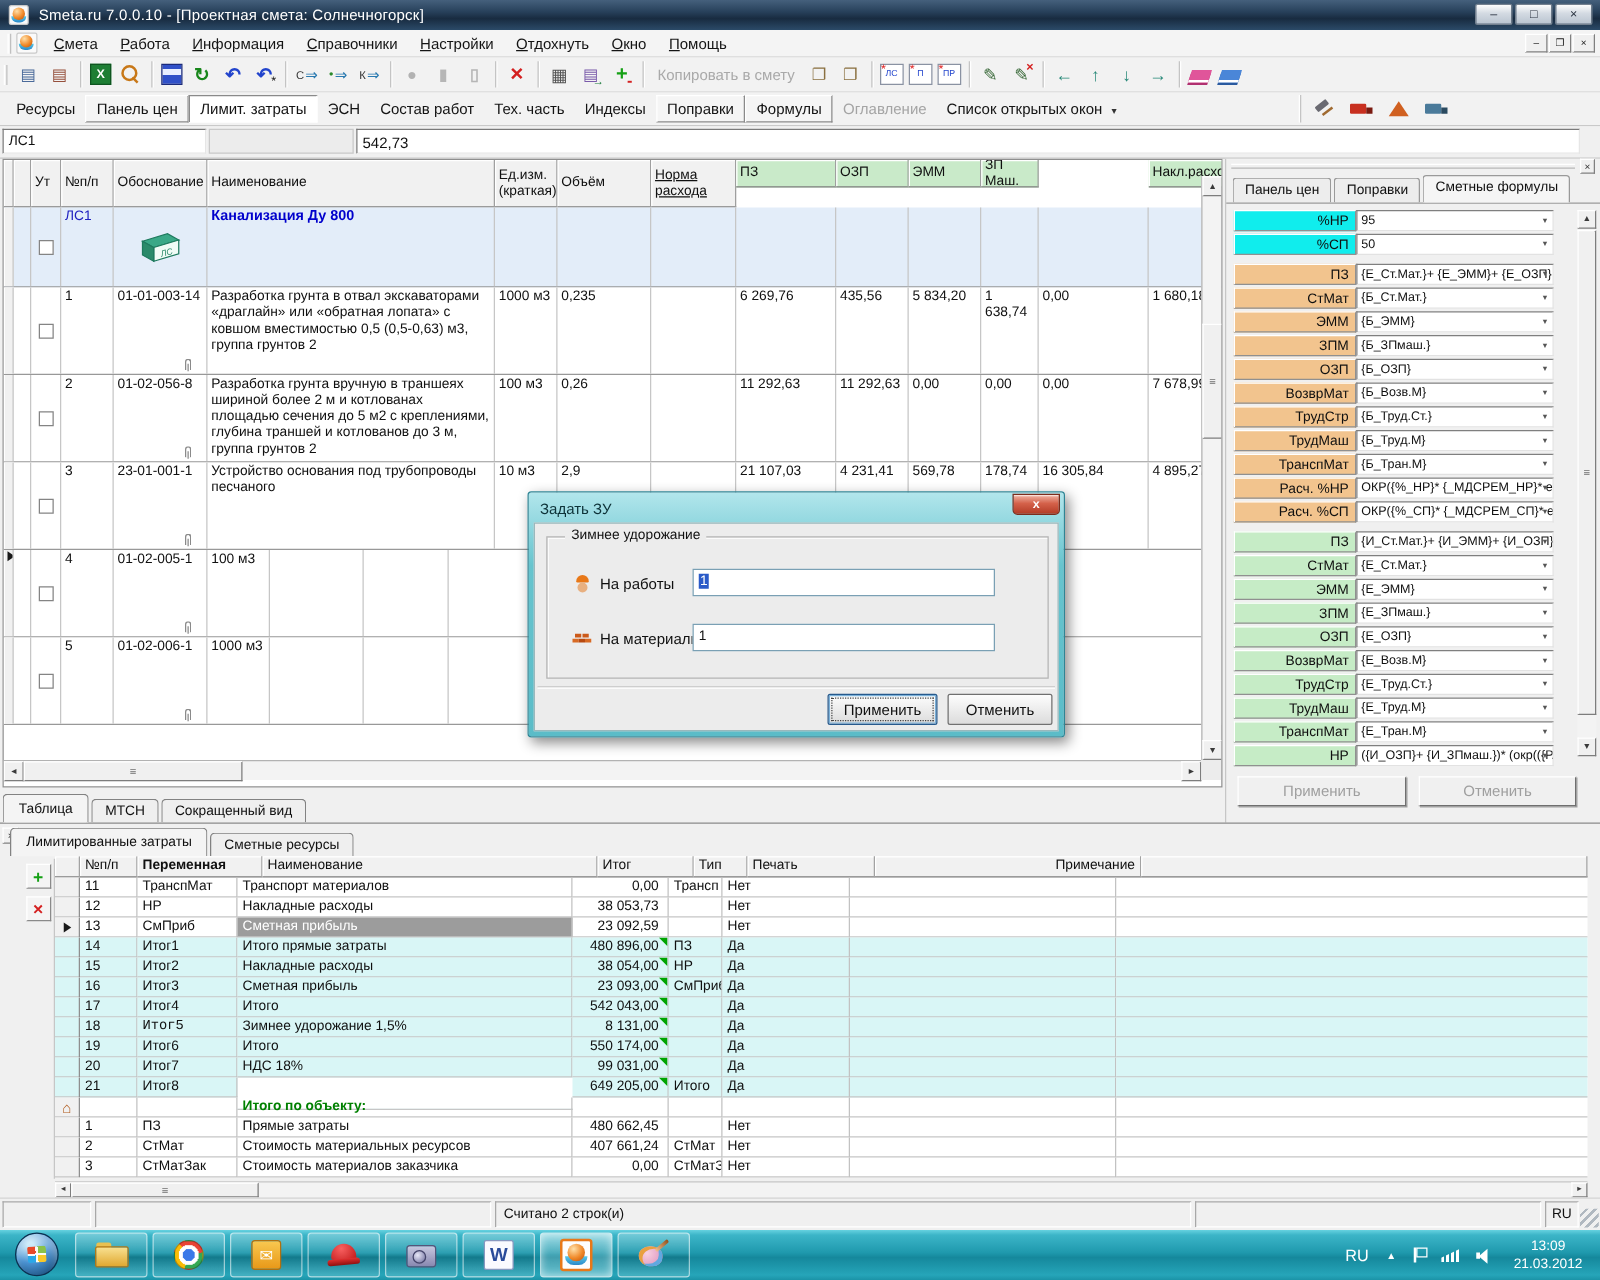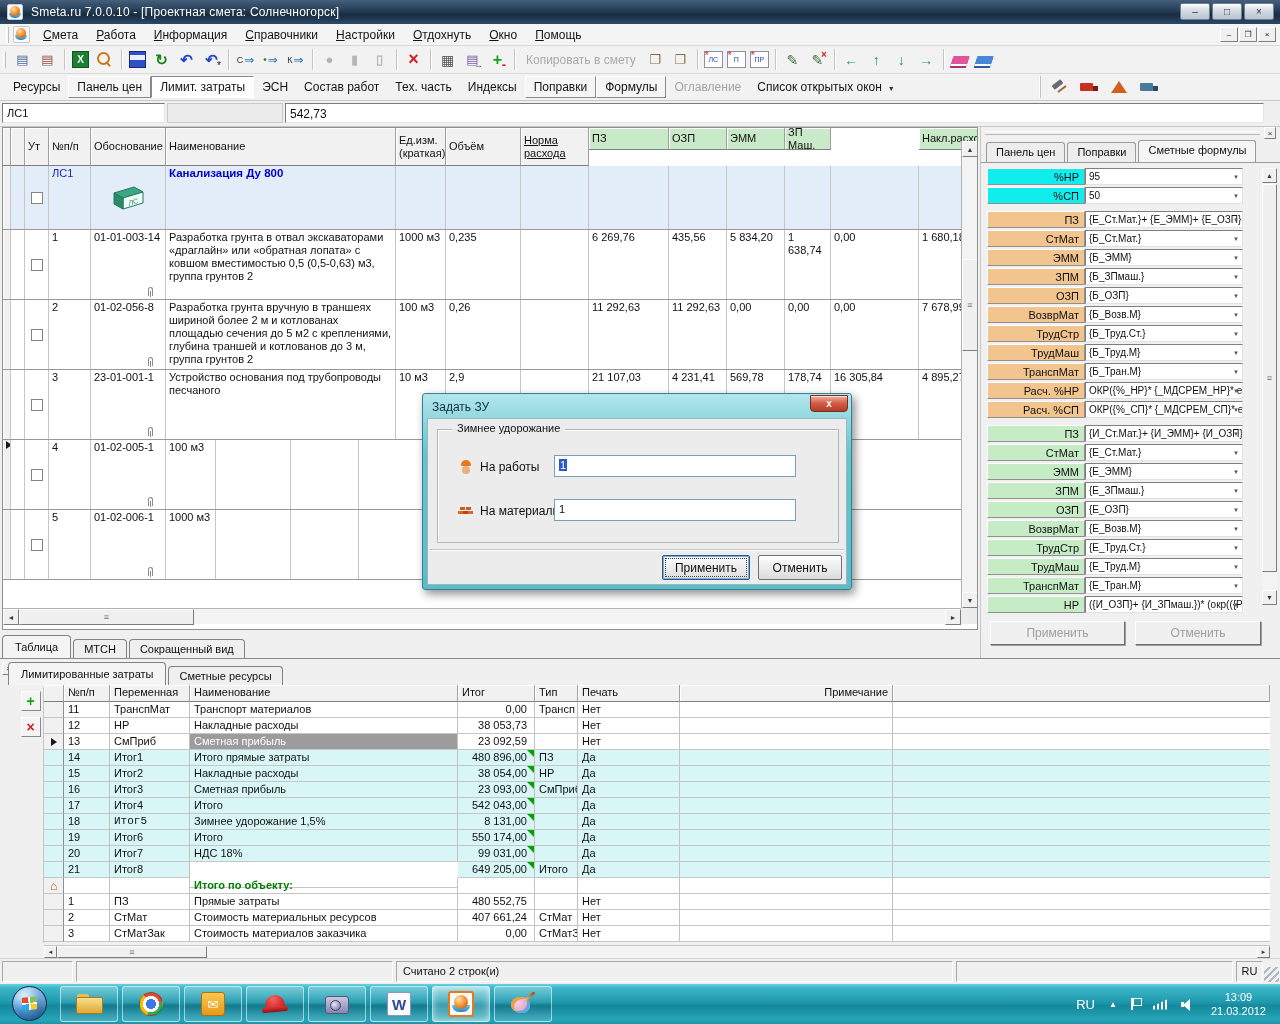--- a/index.html
+++ b/index.html
@@ -619,21 +619,21 @@
       <div class="vt">Сметные ресурсы</div>
     </div>
   <div id="bp-strip">
     <div class="stripbtn" style="color:#15a015">+</div>
     <div class="stripbtn" style="color:#d42020">×</div>
   </div>
   <div id="btable">
       <div class="bhead">
         <div class="bh" style="width: 20px;"></div>
         <div class="bh" style="width: 46px;">№п/п</div>
-        <div class="bh" style="width: 80px;">Переменная</div>
+        <div class="bh" style="width: 100px; font-weight: bold;">Переменная</div>
         <div class="bh" style="width: 268px;">Наименование</div>
         <div class="bh" style="width: 77px;">Итог</div>
         <div class="bh" style="width: 43px;">Тип</div>
         <div class="bh" style="width: 102px;">Печать</div>
         <div class="bh" style="width: 213px; text-align: right;">Примечание</div>
         <div class="bh" style="flex: 1 1 0%;"></div>
       </div>
       <div class="brow">
         <div class="bc ind" style="width: 20px;"></div>
         <div class="bc" style="width: 46px;">11</div>
@@ -768,21 +768,21 @@
         <div class="bc" style="width: 43px;"></div>
         <div class="bc" style="width: 102px;"></div>
         <div class="bc" style="width: 213px;"></div>
         <div class="bc" style="flex: 1 1 0%; border-right: none;"></div>
       </div>
       <div class="brow">
         <div class="bc ind" style="width: 20px;"></div>
         <div class="bc" style="width: 46px;">1</div>
         <div class="bc" style="width: 80px;">ПЗ</div>
         <div class="bc" style="width: 268px;">Прямые затраты</div>
-        <div class="bc right" style="width: 77px;">480 552,75</div>
+        <div class="bc right" style="width: 77px;">480 662,45</div>
         <div class="bc" style="width: 43px;"></div>
         <div class="bc" style="width: 102px;">Нет</div>
         <div class="bc" style="width: 213px;"></div>
         <div class="bc" style="flex: 1 1 0%; border-right: none;"></div>
       </div>
       <div class="brow">
         <div class="bc ind" style="width: 20px;"></div>
         <div class="bc" style="width: 46px;">2</div>
         <div class="bc" style="width: 80px;">СтМат</div>
         <div class="bc" style="width: 268px;">Стоимость материальных ресурсов</div>

